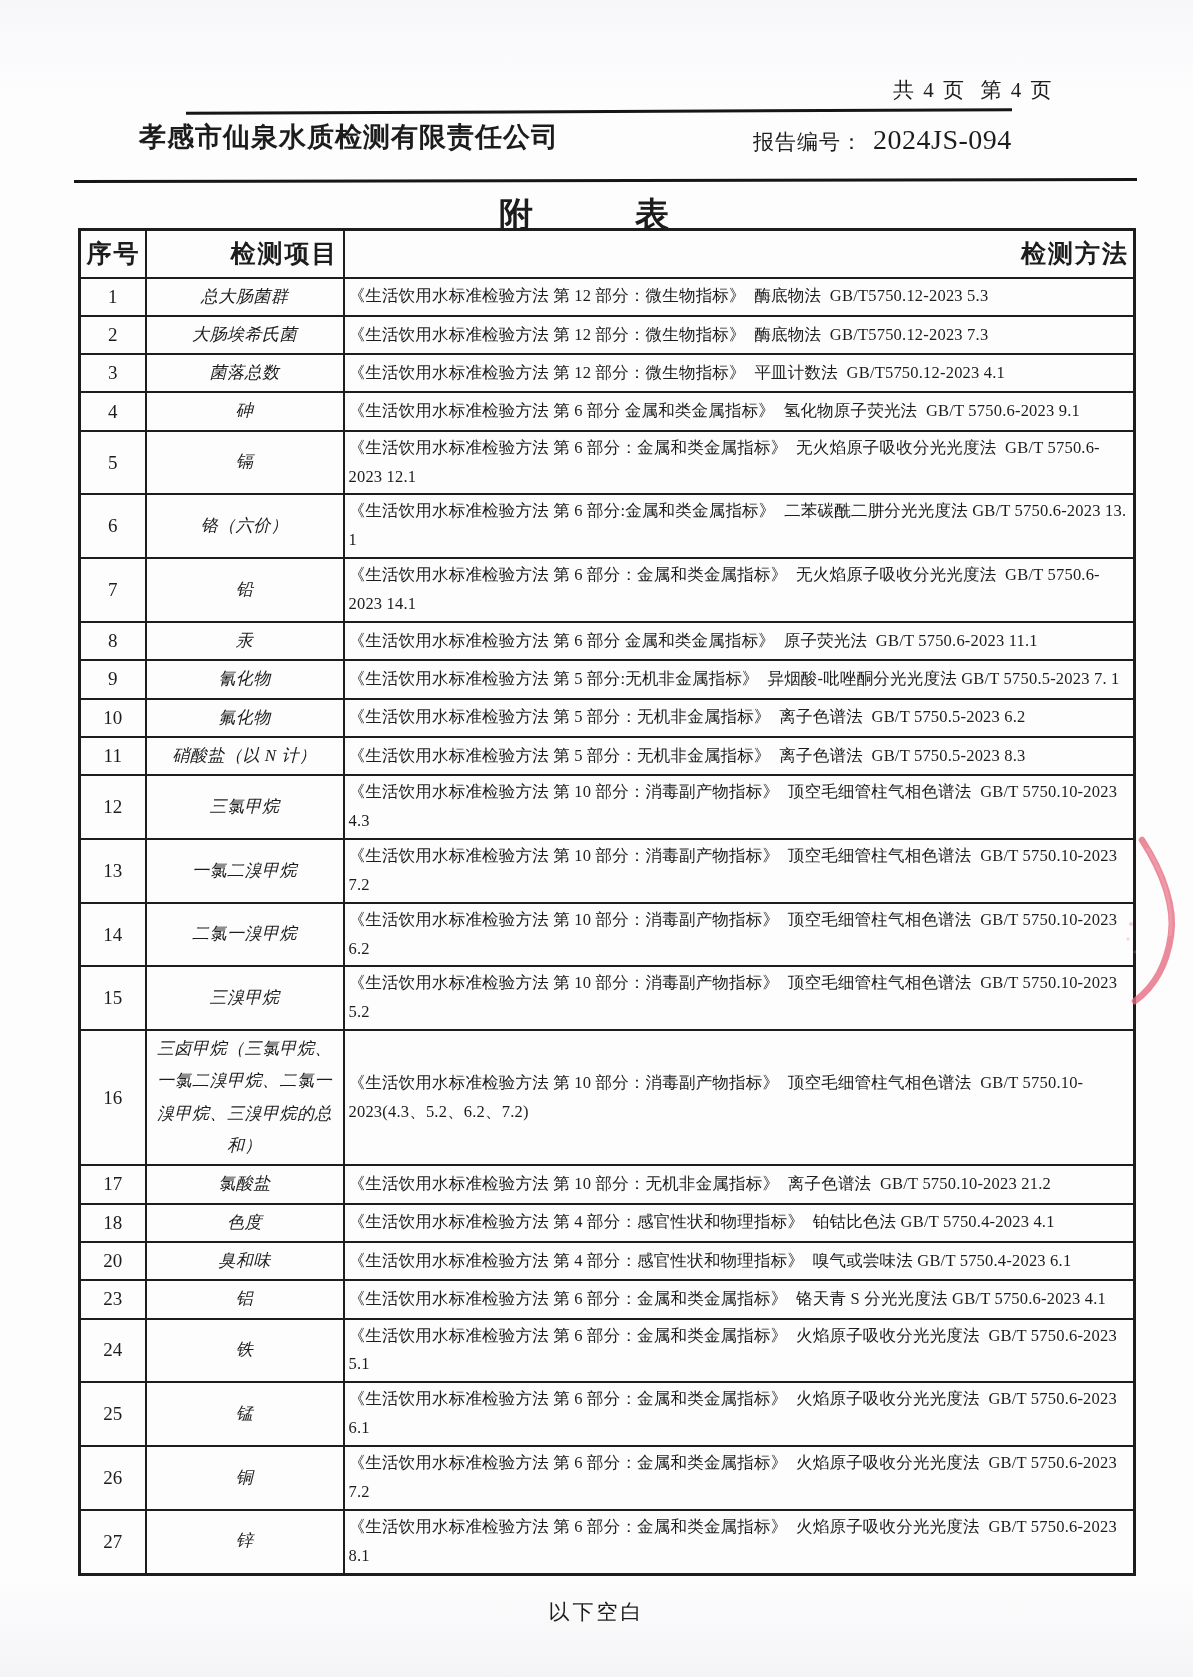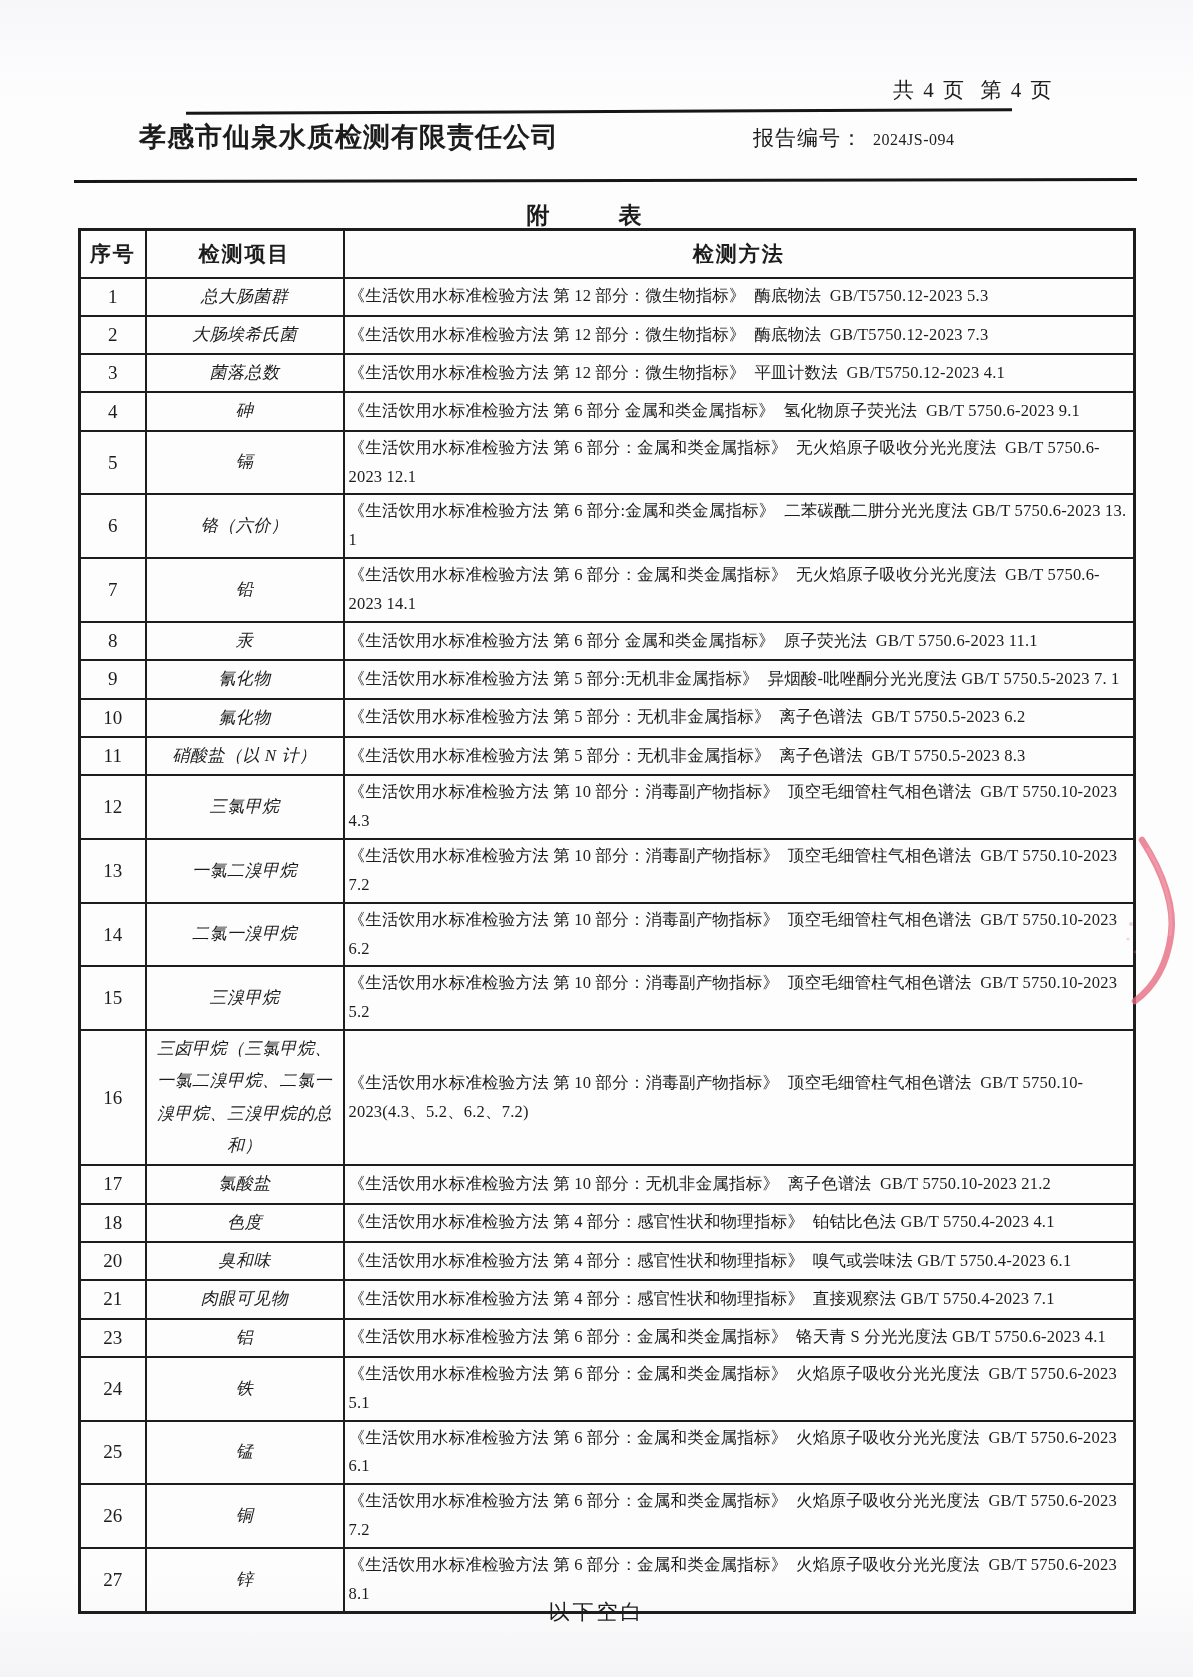--- a/index.html
+++ b/index.html
@@ -14,40 +14,40 @@
     position:absolute;top:76px;left:893px;width:240px;
     font-size:21px;letter-spacing:2px;white-space:pre;
   }
   .rule-1{position:absolute;top:110px;left:186px;width:826px;height:3px;background:#161616;transform:rotate(-0.25deg);}
   .company-name{
     position:absolute;top:119px;left:139px;
     font-size:27px;font-weight:bold;letter-spacing:1px;
   }
   .report-no{position:absolute;top:124px;left:753px;font-size:21px;}
   .report-no .lbl{letter-spacing:1px;}
-  .report-no .val{font-size:16px;letter-spacing:0.5px;margin-left:10px;margin-top:48px;}
+  .report-no .val{font-size:28px;letter-spacing:0.5px;margin-left:10px;margin-top:48px;}
   .rule-2{position:absolute;top:179px;left:74px;width:1063px;height:3px;background:#161616;transform:rotate(-0.12deg);}
   .doc-title{
-    position:absolute;top:200px;left:0;width:1168px;text-align:center;
-    font-size:23px;font-weight:bold;white-space:pre;
+    position:absolute;top:192px;left:0;width:1168px;text-align:center;
+    font-size:34px;font-weight:bold;white-space:pre;
   }
   .tbl-wrap{position:absolute;top:228px;left:78px;width:1058px;}
   table.main{
     border-collapse:collapse;width:100%;table-layout:fixed;
   }
   table.main th,table.main td{
     border:2px solid #1d1d1d;
     padding:2px 4px;
     vertical-align:middle;
   }
   table.main{border:3px solid #1d1d1d;}
   col.c-no{width:66px;}
   col.c-item{width:198px;}
   col.c-method{width:auto;}
-  th{font-size:21px;font-weight:600;letter-spacing:2px;}
+  th{font-size:25px;font-weight:600;letter-spacing:2px;text-align:right;}
   tr.hdr{height:48px;}
   tr.row{height:34px;}
   td.no{text-align:center;font-size:19px;}
   td.item{text-align:center;font-size:17px;letter-spacing:0.5px;line-height:1.9;padding:2px 10px;font-style:italic;}
   td.method{
     text-align:left;font-size:16.5px;padding:2px 6px 2px 13px;
     white-space:pre-wrap;line-height:1.75;letter-spacing:0.2px;margin-left:36px;
   }
   .footer-note{
     position:absolute;top:1598px;left:0;width:1193px;text-align:center;
@@ -175,25 +175,20 @@
     <td class="no">18</td>
     <td class="item">色度</td>
     <td class="method">《生活饮用水标准检验方法 第 4 部分：感官性状和物理指标》  铂钴比色法 GB/T 5750.4-2023 4.1</td>
   </tr>
         <tr class="row">
     <td class="no">20</td>
     <td class="item">臭和味</td>
     <td class="method">《生活饮用水标准检验方法 第 4 部分：感官性状和物理指标》  嗅气或尝味法 GB/T 5750.4-2023 6.1</td>
   </tr>
         <tr class="row">
-    <td class="no">21</td>
-    <td class="item">肉眼可见物</td>
-    <td class="method">《生活饮用水标准检验方法 第 4 部分：感官性状和物理指标》  直接观察法 GB/T 5750.4-2023 7.1</td>
-  </tr>
-        <tr class="row">
     <td class="no">23</td>
     <td class="item">铝</td>
     <td class="method">《生活饮用水标准检验方法 第 6 部分：金属和类金属指标》  铬天青 S 分光光度法 GB/T 5750.6-2023 4.1</td>
   </tr>
         <tr class="row">
     <td class="no">24</td>
     <td class="item">铁</td>
     <td class="method">《生活饮用水标准检验方法 第 6 部分：金属和类金属指标》  火焰原子吸收分光光度法  GB/T 5750.6-2023 5.1</td>
   </tr>
         <tr class="row">

